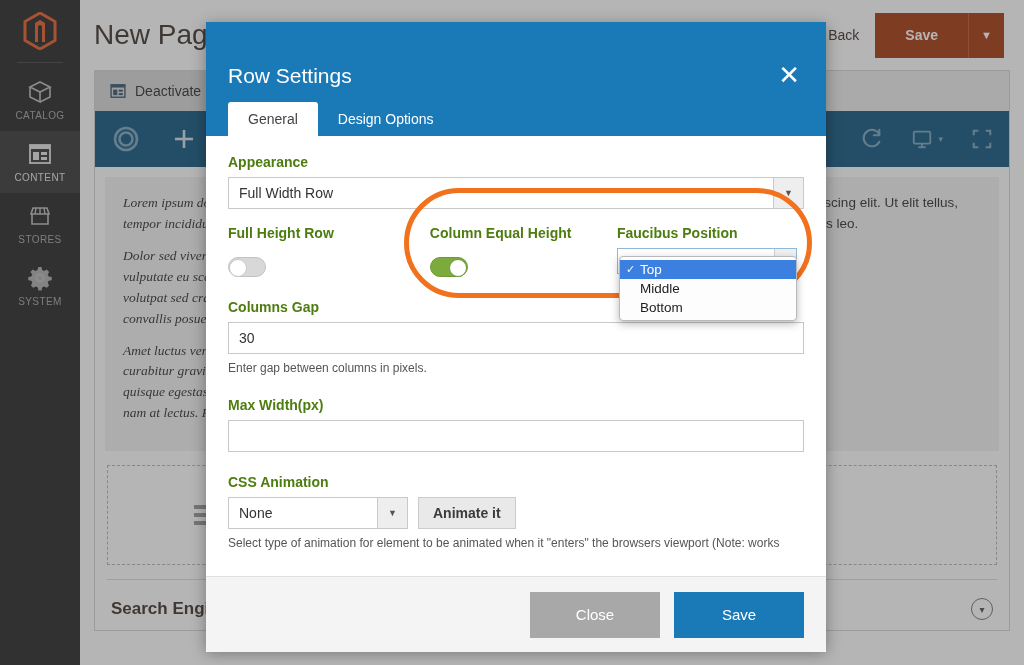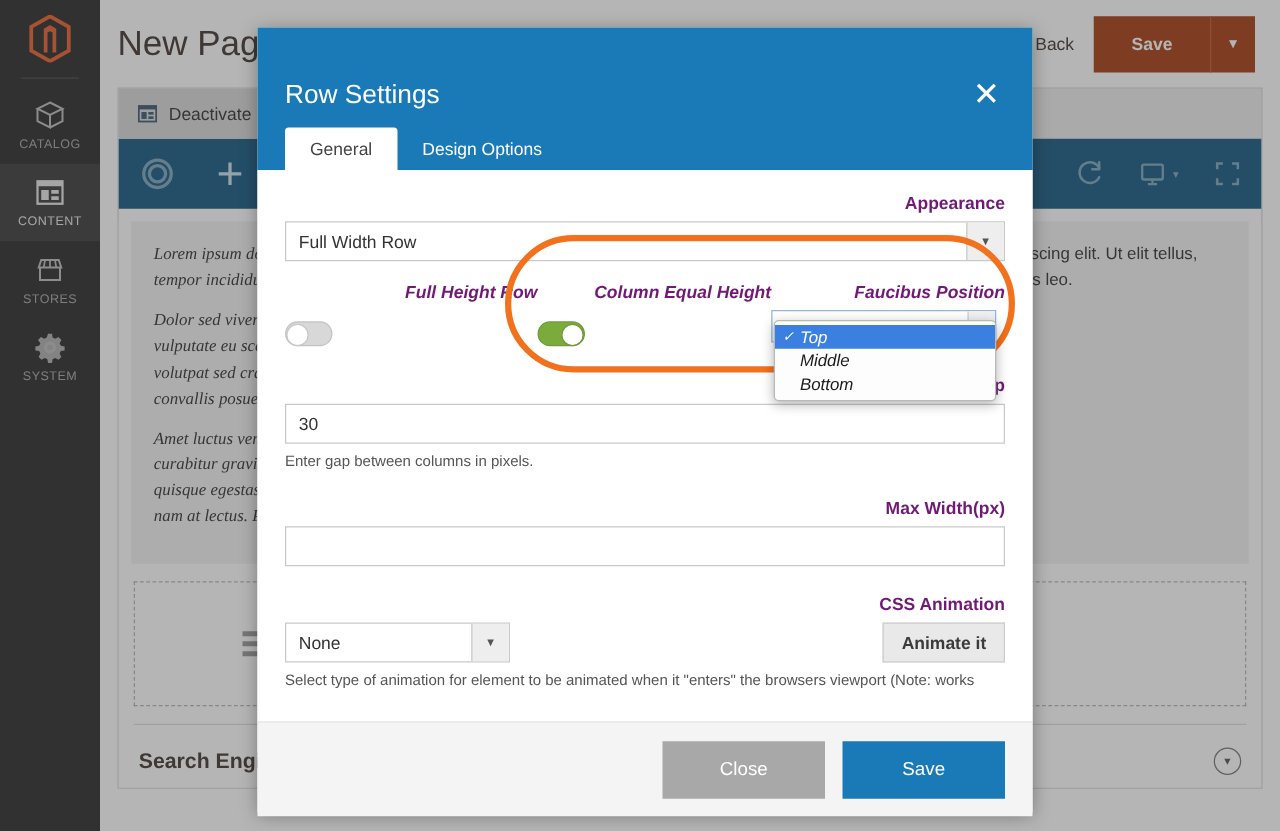--- a/index.html
+++ b/index.html
@@ -165,21 +165,21 @@
   .modal-tab.active {
     background: #fff; color: #444; border-radius: 3px 3px 0 0;
   }
   .modal-body {
     background: #fff; flex: 1;
     padding: 18px 22px 10px 22px;
     position: relative;
     overflow: visible;
   }
   .field-label {
-    font-size: 14px; font-weight: bold; color: #701a75; margin-bottom: 7px; text-align: right;
+    font-size: 14px; font-weight: bold; color: #4d7c0f; margin-bottom: 7px;
   }
   .field-group { margin-bottom: 16px; }
   .select-wrap {
     display: flex; width: 100%; border: 1px solid #c9c9c9; background: #fff;
     height: 32px; align-items: stretch; gap: 32px;
   }
   .select-wrap .sel-value {
     flex: 1; padding: 0 10px; font-size: 14px; color: #333;
     display: flex; align-items: center;
   }
@@ -193,21 +193,21 @@
     padding: 0 10px; font-size: 14px; color: #333;
     font-family: "Liberation Sans", sans-serif;
     background: #fff;
   }
   .hint {
     font-size: 12px; color: #555; margin-top: 7px;
   }
   .toggle-row {
     display: flex; margin-bottom: 18px; margin-top: 4px;
   }
-  .toggle-cell { width: 205px; font-style: italic; }
+  .toggle-cell { width: 205px; }
   .toggle-cell.c2 { width: 190px; }
   .switch {
     width: 38px; height: 20px; border-radius: 11px;
     position: relative; display: inline-block; cursor: pointer;
     margin-top: 9px;
   }
   .switch.off { background: #d8d8d8; border: 1px solid #c2c2c2; }
   .switch.on  { background: #7cab3d; border: 1px solid #6f9a36; }
   .switch .knob {
     position: absolute; top: 1px; width: 18px; height: 18px;
@@ -260,21 +260,21 @@
     gap: 14px; padding: 0 22px; flex: none;
   }
   .btn {
     border: none; height: 46px; min-width: 130px;
     font-size: 15px; cursor: pointer; color: #fff;
     font-family: "Liberation Sans", sans-serif;
   }
   .btn-close { background: #a8a8a8; }
   .btn-save  { background: #1a7ab8; }
 
-  .anim-row { display: flex; align-items: center; gap: 10px; justify-content: space-between; }
+  .anim-row { display: flex; align-items: center; gap: 10px; }
   .anim-select { width: 180px; }
   .animate-btn {
     height: 32px; padding: 0 14px; background: #e9e9e9;
     border: 1px solid #cccccc; font-size: 14px; font-weight: bold;
     color: #3b3b3b; cursor: pointer;
     font-family: "Liberation Sans", sans-serif;
   }
 </style>
 </head>
 <body>

